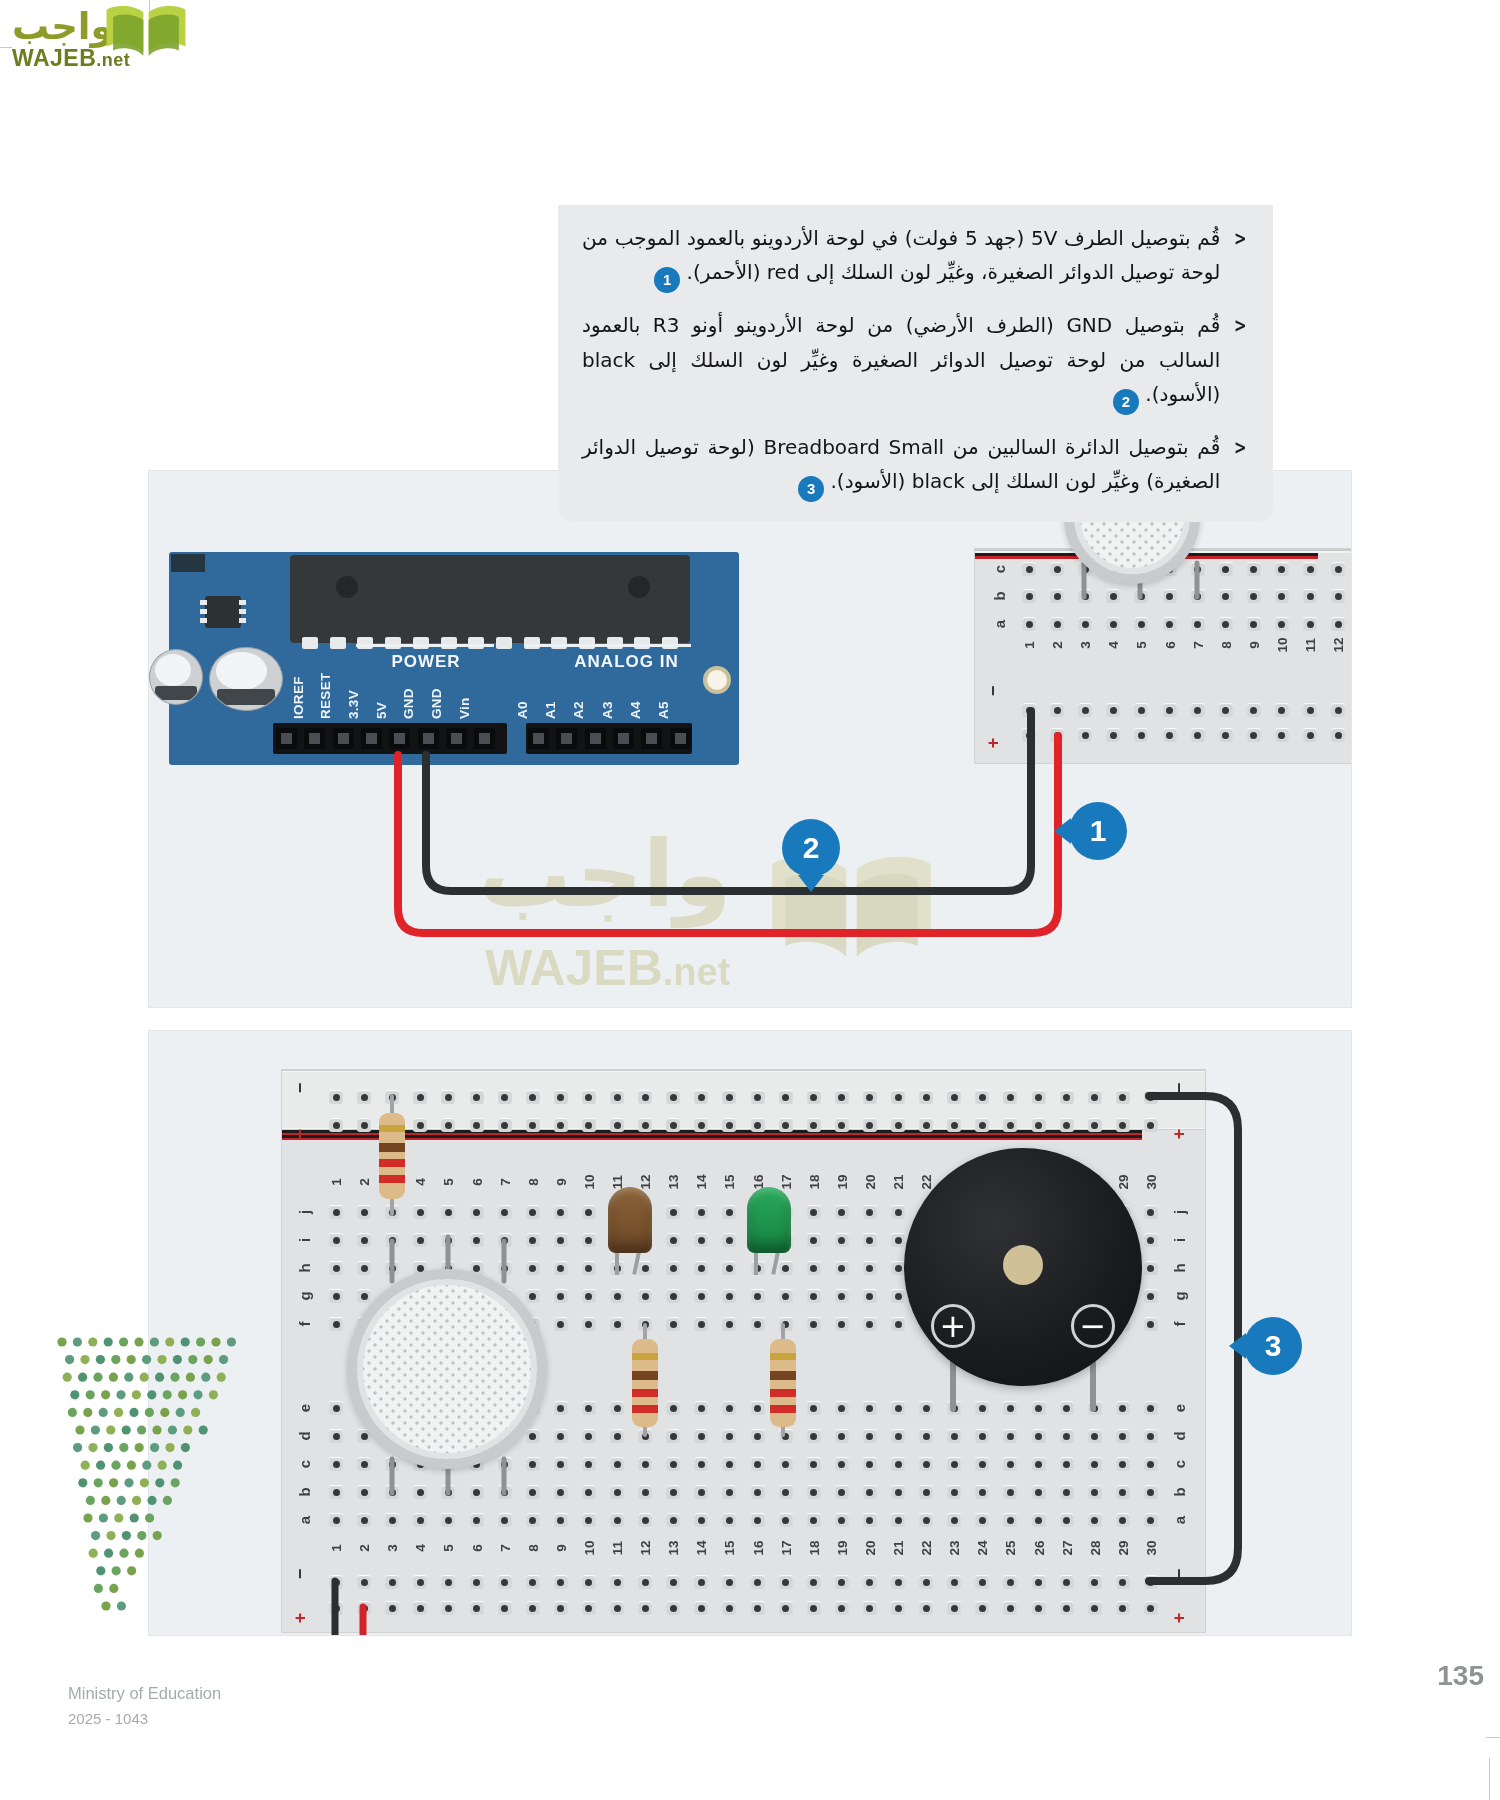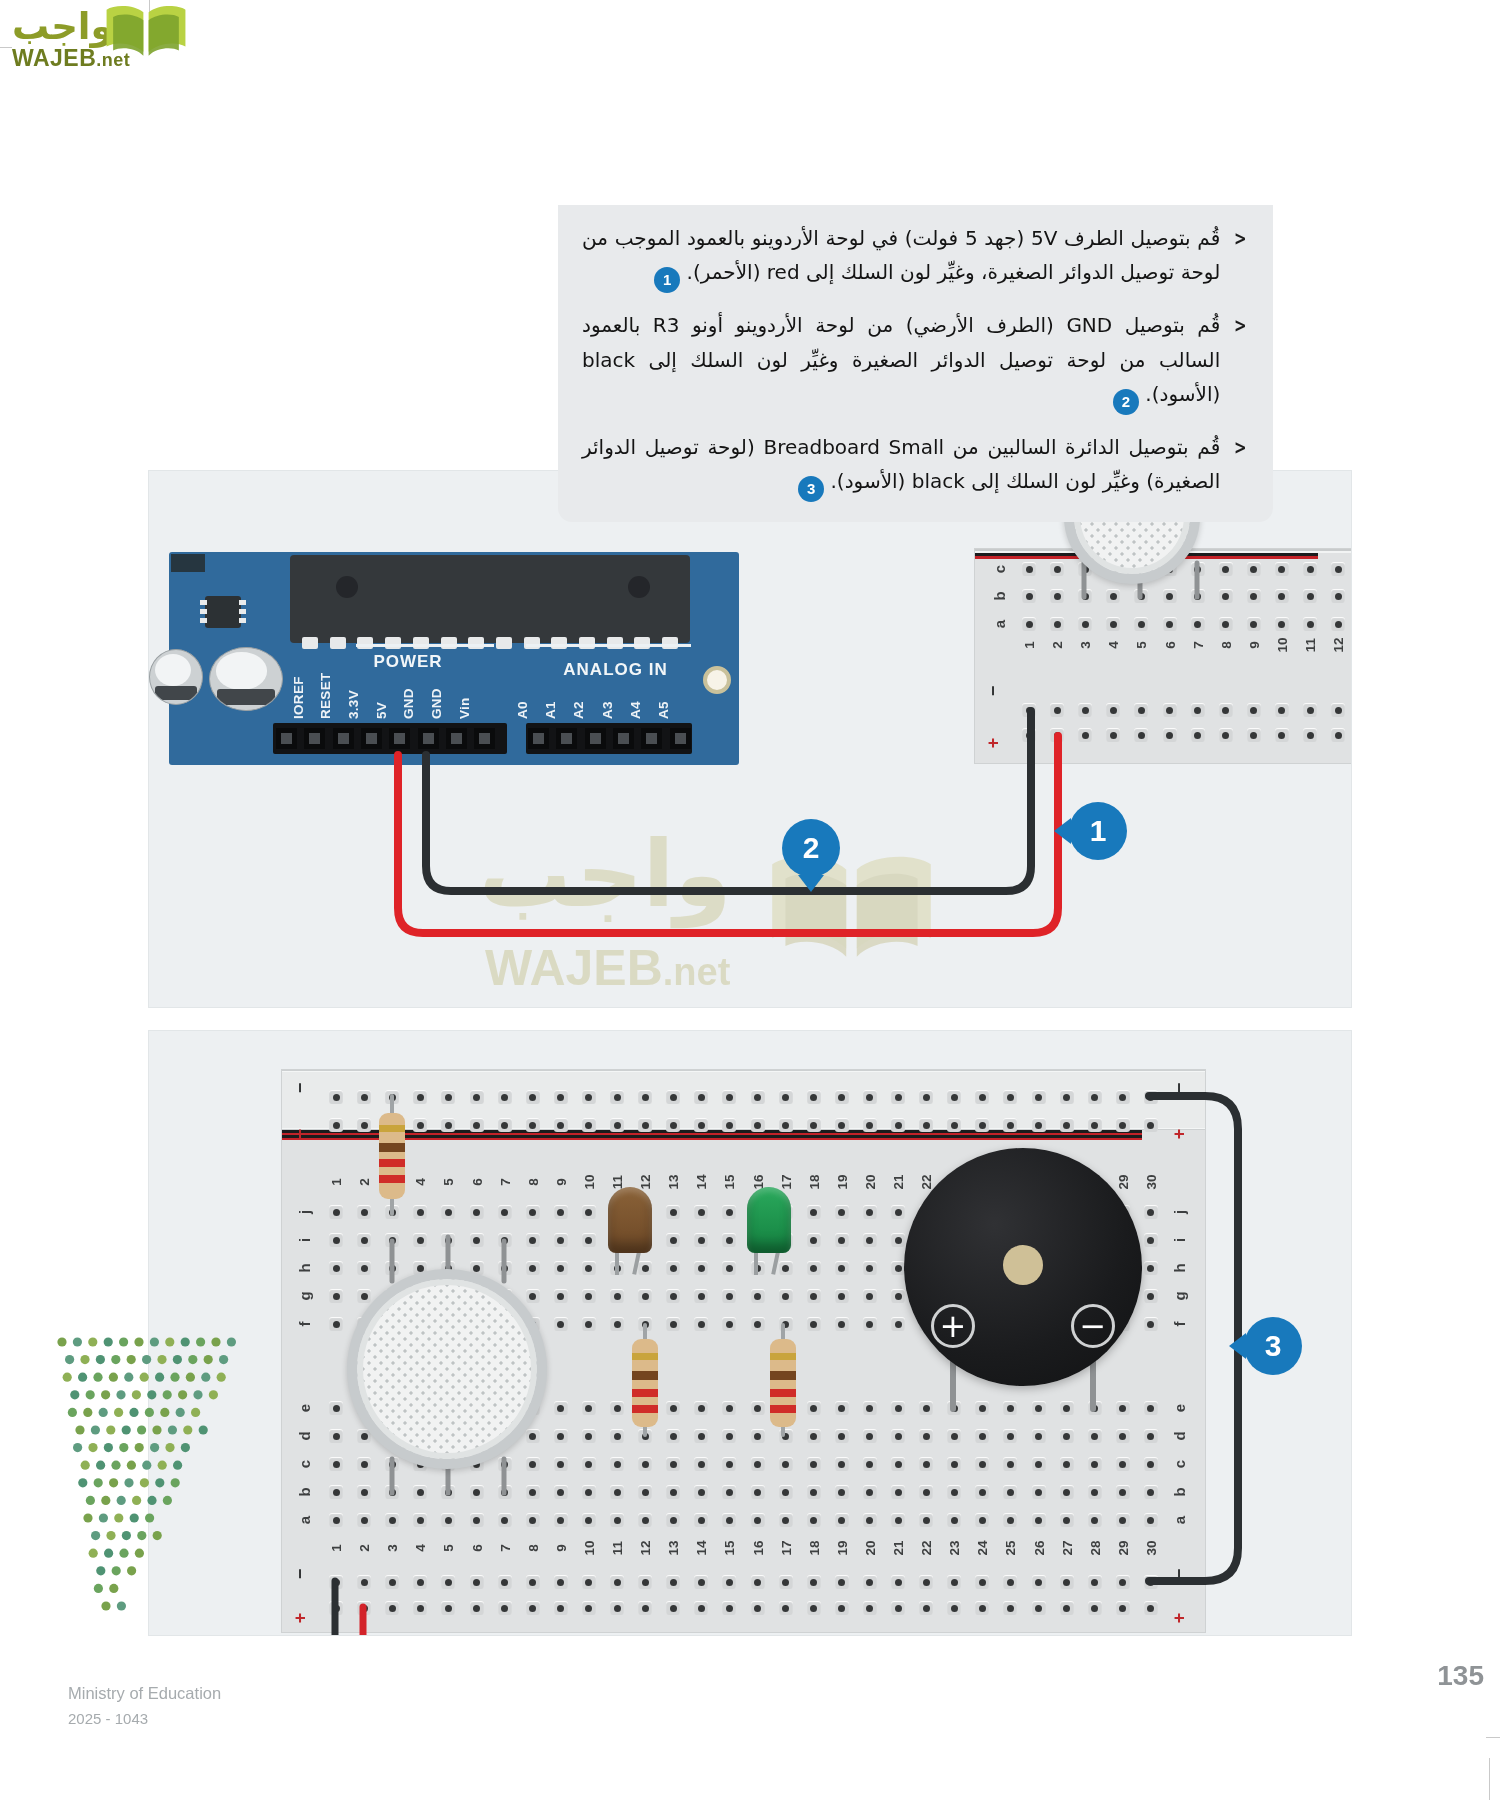--- a/index.html
+++ b/index.html
@@ -150,22 +150,22 @@
         <div class="abs" style="left:-5px;top:4px;width:7px;height:5px;background:#e9ebec;"></div>
         <div class="abs" style="left:-5px;top:13px;width:7px;height:5px;background:#e9ebec;"></div>
         <div class="abs" style="left:-5px;top:22px;width:7px;height:5px;background:#e9ebec;"></div>
         <div class="abs" style="left:34px;top:4px;width:7px;height:5px;background:#e9ebec;"></div>
         <div class="abs" style="left:34px;top:13px;width:7px;height:5px;background:#e9ebec;"></div>
         <div class="abs" style="left:34px;top:22px;width:7px;height:5px;background:#e9ebec;"></div>
       </div>
 
       <div class="abs" style="left:187px;top:92px;width:138px;height:3px;background:#ecf1f4;"></div>
       <div class="abs" style="left:357px;top:92px;width:165px;height:3px;background:#ecf1f4;"></div>
-      <div class="alabel" style="left:170px;top:100px;width:138px;">POWER</div>
-      <div class="alabel" style="left:364px;top:100px;width:165px;margin-top:8px;">ANALOG IN</div>
+      <div class="alabel" style="left:188px;top:100px;width:138px;">POWER</div>
+      <div class="alabel" style="left:375px;top:100px;width:165px;">ANALOG IN</div>
       <div id="pinlabels">
           <span class="vlabel" style="left: 137px;">IOREF</span>
           <span class="vlabel" style="left: 164px;">RESET</span>
           <span class="vlabel" style="left: 192px;">3.3V</span>
           <span class="vlabel" style="left: 220px;">5V</span>
           <span class="vlabel" style="left: 247px;">GND</span>
           <span class="vlabel" style="left: 275px;">GND</span>
           <span class="vlabel" style="left: 303px;">Vin</span>
           <span class="vlabel" style="left: 361px;">A0</span>
           <span class="vlabel" style="left: 389px;">A1</span>

